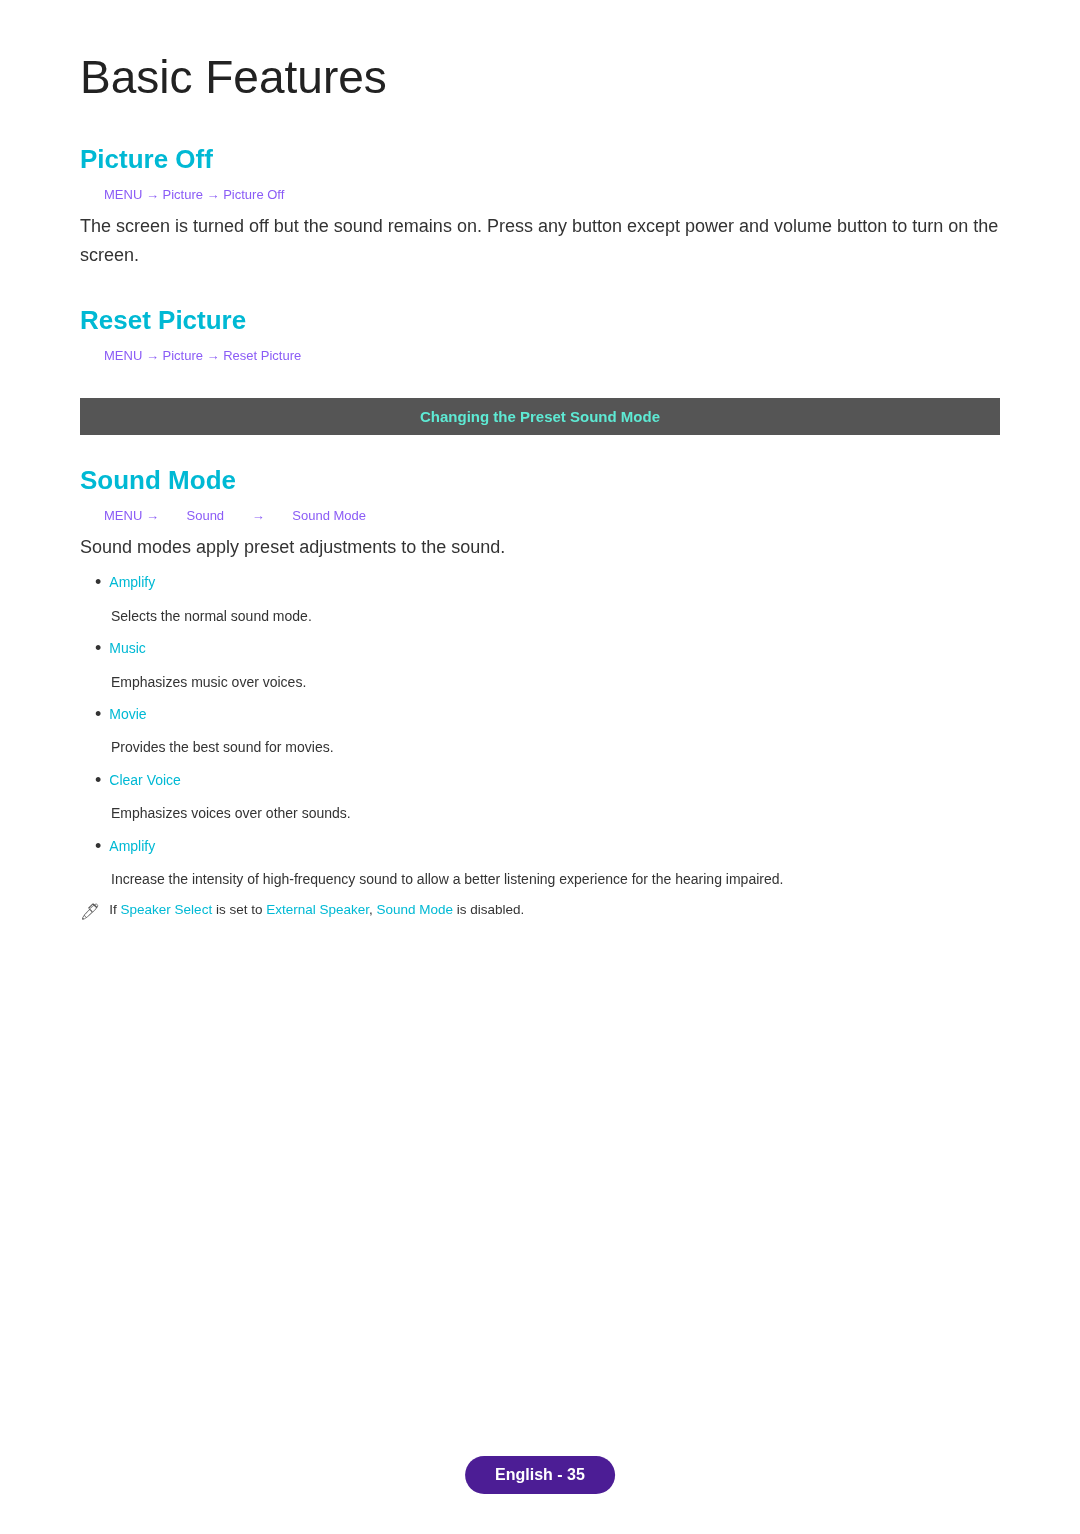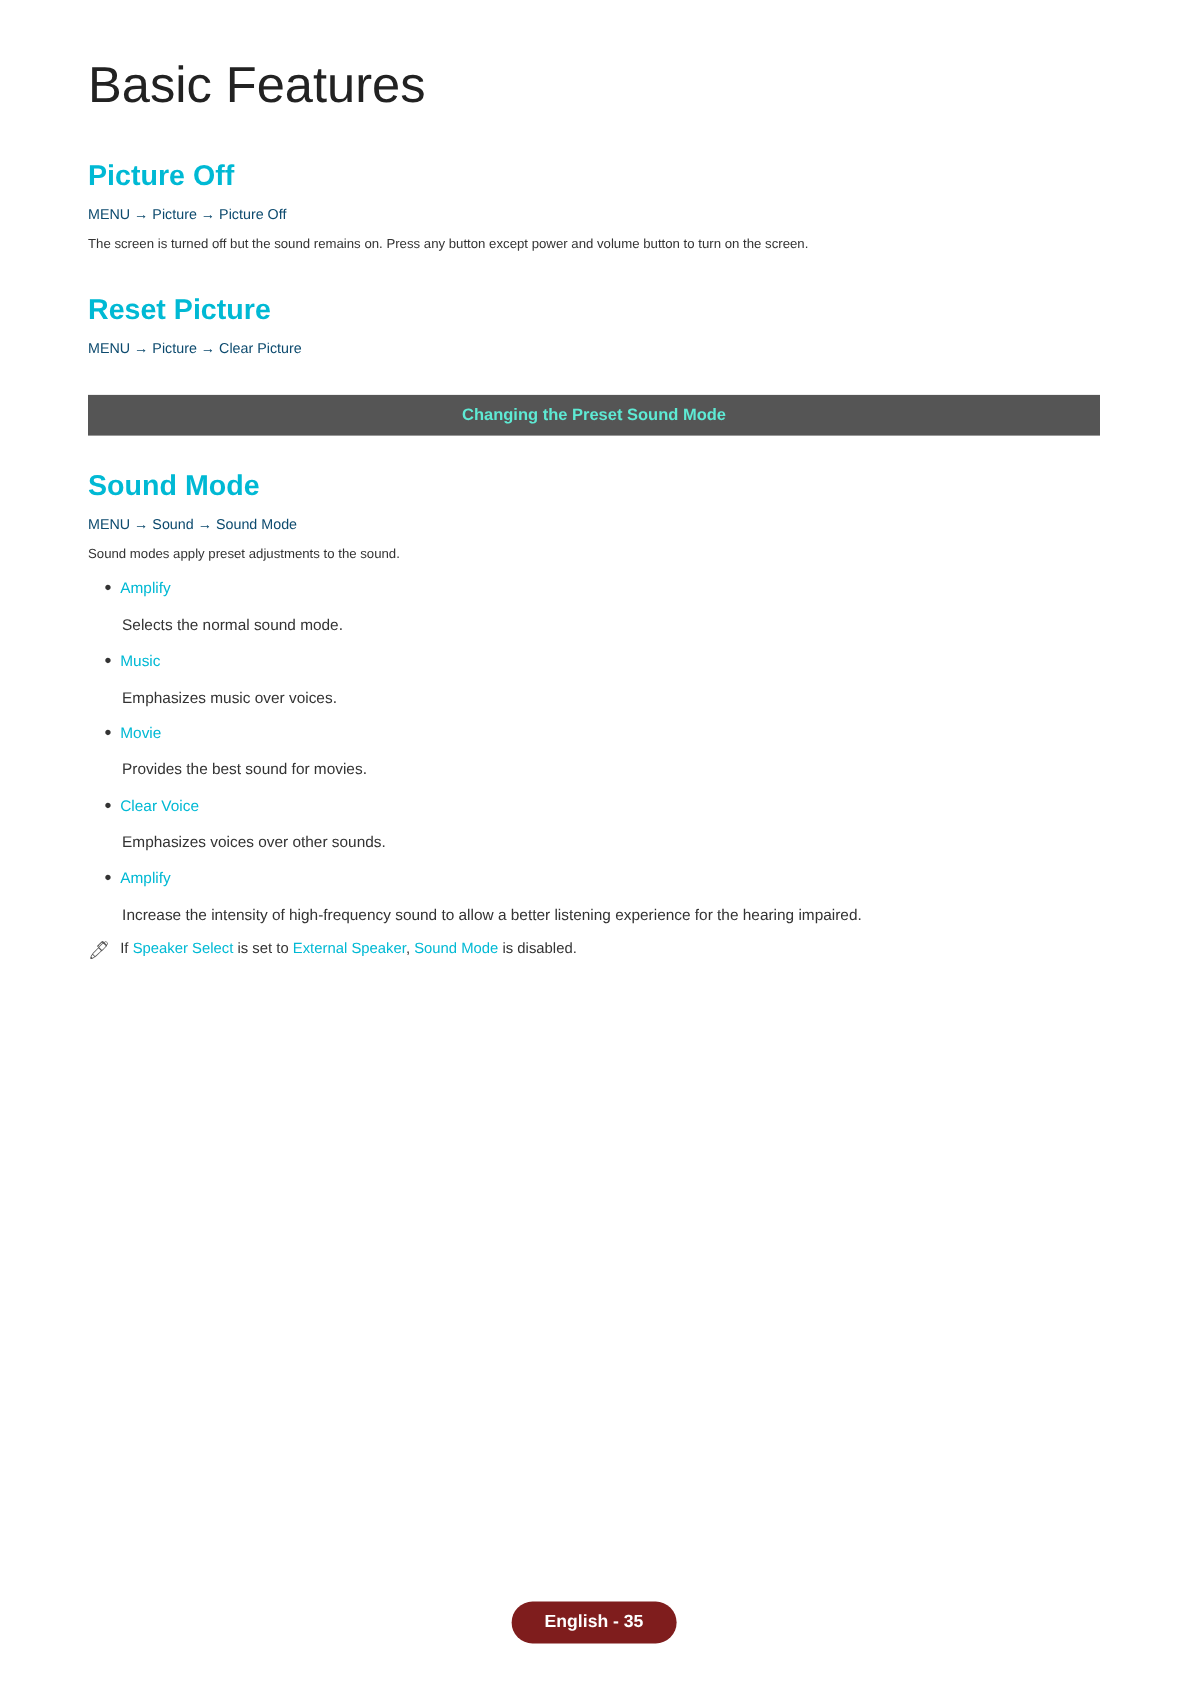--- a/index.html
+++ b/index.html
@@ -37,25 +37,26 @@
       margin-bottom: 12px;
     }
 
     .breadcrumb {
       font-size: 13px;
       color: #00b9d4;
       margin-bottom: 10px;
     }
 
     .breadcrumb span {
-      color: #0c4a6e;
+      color: #8b5cf6;
+      margin-left: 24px;
     }
 
     .body-text {
-      font-size: 12px;
+      font-size: 18px;
       color: #333333;
       line-height: 1.6;
       margin-bottom: 8px;
     }
 
     .section {
       margin-bottom: 35px;
     }
 
     .divider-banner {
@@ -119,21 +120,21 @@
 
     .link-text {
       color: #00b9d4;
     }
 
     .footer-badge {
       position: absolute;
       bottom: 40px;
       left: 50%;
       transform: translateX(-50%);
-      background-color: #7f1d1d;
+      background-color: #4c1d95;
       color: #ffffff;
       padding: 10px 30px;
       border-radius: 20px;
       font-size: 16px;
       font-weight: bold;
     }
   </style>
 </head>
 <body>
 
@@ -145,21 +146,21 @@
     <h2 class="section-title">Picture Off</h2>
     <div class="breadcrumb">
       <span>MENU → Picture → Picture Off</span>
     </div>
     <p class="body-text">The screen is turned off but the sound remains on. Press any button except power and volume button to turn on the screen.</p>
   </div>
 
   <div class="section">
     <h2 class="section-title">Reset Picture</h2>
     <div class="breadcrumb">
-      <span>MENU → Picture → Clear Picture</span>
+      <span>MENU → Picture → Reset Picture</span>
     </div>
   </div>
 
   <div class="divider-banner">
     <span>Changing the Preset Sound Mode</span>
   </div>
 
   <div class="section">
     <h2 class="section-title">Sound Mode</h2>
     <div class="breadcrumb">

